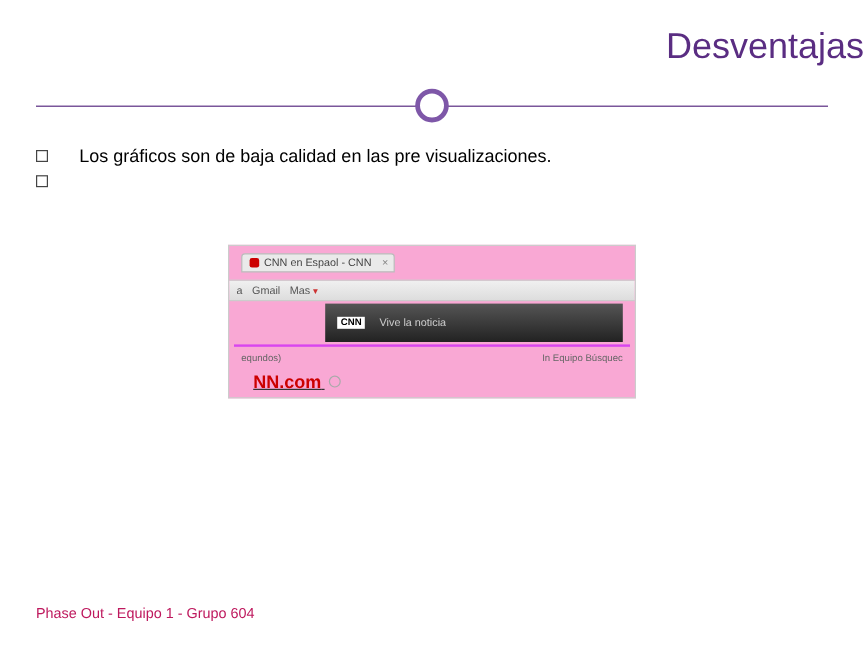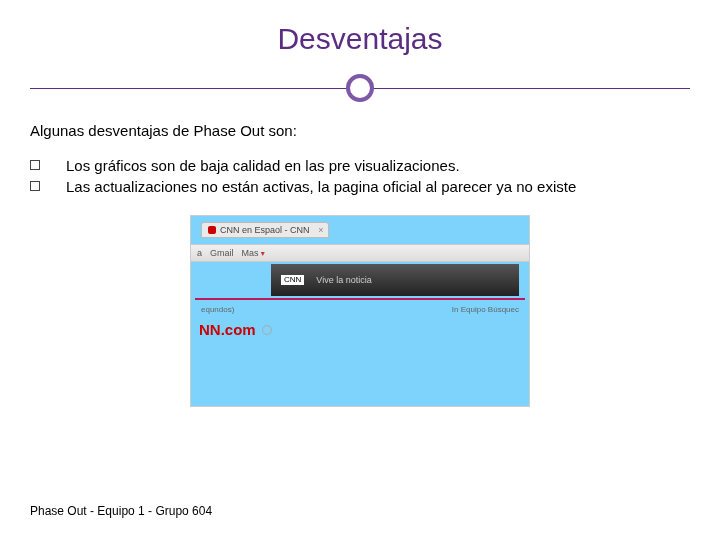--- a/index.html
+++ b/index.html
@@ -10,21 +10,21 @@
     font-family: Arial, Helvetica, sans-serif;
     position: relative;
     overflow: hidden;
   }
   .slide {
     width: 720px;
     height: 540px;
     position: relative;
   }
   .title {
-    text-align: center;
+    text-align: right;
     font-size: 30px;
     color: #5a2d82;
     padding-top: 22px;
     font-weight: 400;
   }
   .hr-wrap {
     position: relative;
     margin-top: 18px;
     height: 30px;
   }
@@ -65,25 +65,25 @@
   }
   .bullet .box {
     display: inline-block;
     width: 10px;
     height: 10px;
     border: 1px solid #444;
     margin-top: 3px;
     flex-shrink: 0;
   }
   .screenshot {
-    margin: 20px auto 0 auto;
+    margin: 48px auto 0 auto;
     width: 340px;
-    height: 192px;
+    height: 128px;
     border: 1px solid #ccc;
-    background: #7dd3fc;
+    background: #f9a8d4;
     position: relative;
     font-size: 10px;
     color: #555;
     overflow: hidden;
   }
   .ss-tab {
     position: absolute;
     top: 6px; left: 10px;
     background: #eaeaea;
     border: 1px solid #bbb;
@@ -120,84 +120,83 @@
     height: 32px;
     background: linear-gradient(#555,#222);
     color: #eee;
     display: flex;
     align-items: center;
     padding-left: 10px;
     gap: 12px;
     font-size: 9px;
   }
   .ss-banner .logo {
-    background: #fff; color: #000; font-weight: normal;
+    background: #fff; color: #000; font-weight: bold;
     padding: 1px 3px; font-size: 8px; line-height: 1;
   }
   .ss-banner .slogan { opacity: .8; }
   .ss-mid {
     position: absolute;
     top: 82px; left: 4px; right: 4px;
     height: 18px;
-    border-top: 2px solid #be185d;
+    border-top: 2px solid #d946ef;
     display: flex;
     justify-content: space-between;
     align-items: center;
     padding: 2px 6px 0 6px;
     font-size: 8px;
     color: #666;
   }
   .ss-lower {
     position: absolute;
-    top: 104px; left: 8px; right: 4px;
+    top: 104px; left: 20px; right: 4px;
     font-size: 10px;
     color: #333;
     line-height: 1.3;
+    text-decoration: underline;
   }
   .ss-lower .big {
     font-size: 15px;
     color: #c00;
     font-weight: bold;
   }
   .ss-lower .mag {
     display: inline-block;
     width: 10px; height: 10px;
     border: 1px solid #aaa; border-radius: 50%;
     position: relative; margin: 0 4px;
   }
   .ss-lower .line1 .hl { font-weight: bold; }
   .footer {
     position: absolute;
     bottom: 22px;
     left: 30px;
     font-size: 12px;
-    color: #000000;
+    color: #be185d;
   }
 </style>
 </head>
 <body>
 
 <div class="slide">
   <div class="title">Desventajas</div>
 
   <div class="hr-wrap">
     <div class="hr-line"></div>
     <div class="hr-circle"></div>
   </div>
 
   <div class="content">
-    <div class="intro">Algunas desventajas de Phase Out son:</div>
 
     <div class="bullet">
       <span class="box"></span>
       <span>Los gráficos son de baja calidad  en las pre visualizaciones.</span>
     </div>
     <div class="bullet">
       <span class="box"></span>
-      <span>Las actualizaciones no están activas, la pagina oficial al parecer ya no existe</span>
     </div>
 
     <div class="screenshot">
       <div class="ss-tab">
         <span class="dot"></span>
         <span>CNN en Espaol - CNN</span>
         <span class="x">×</span>
       </div>
       <div class="ss-toolbar">
         <span>a</span>

